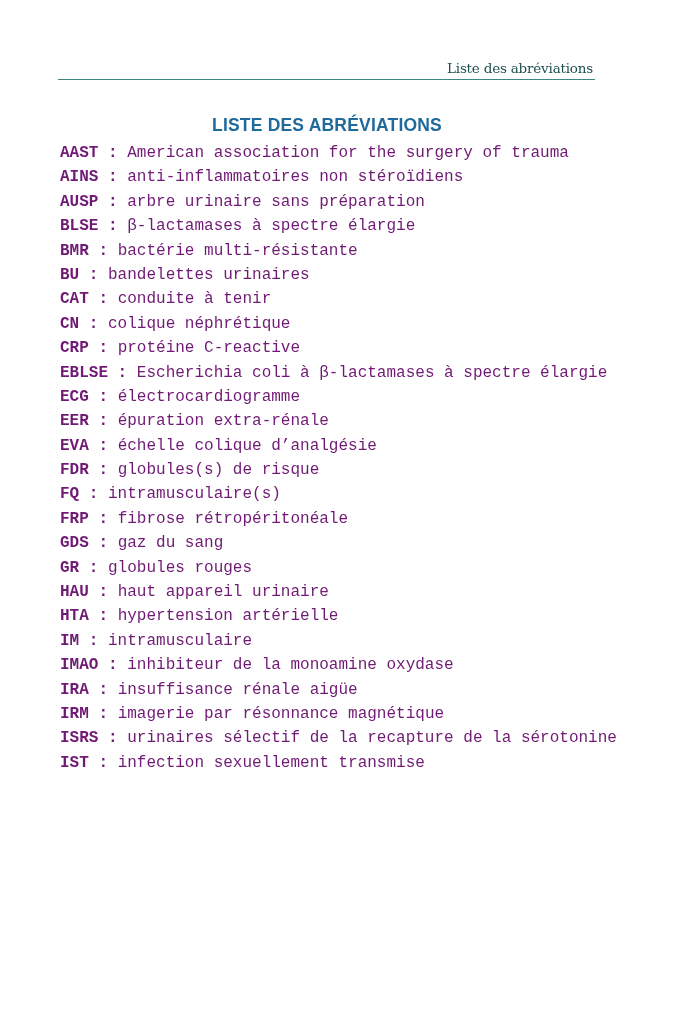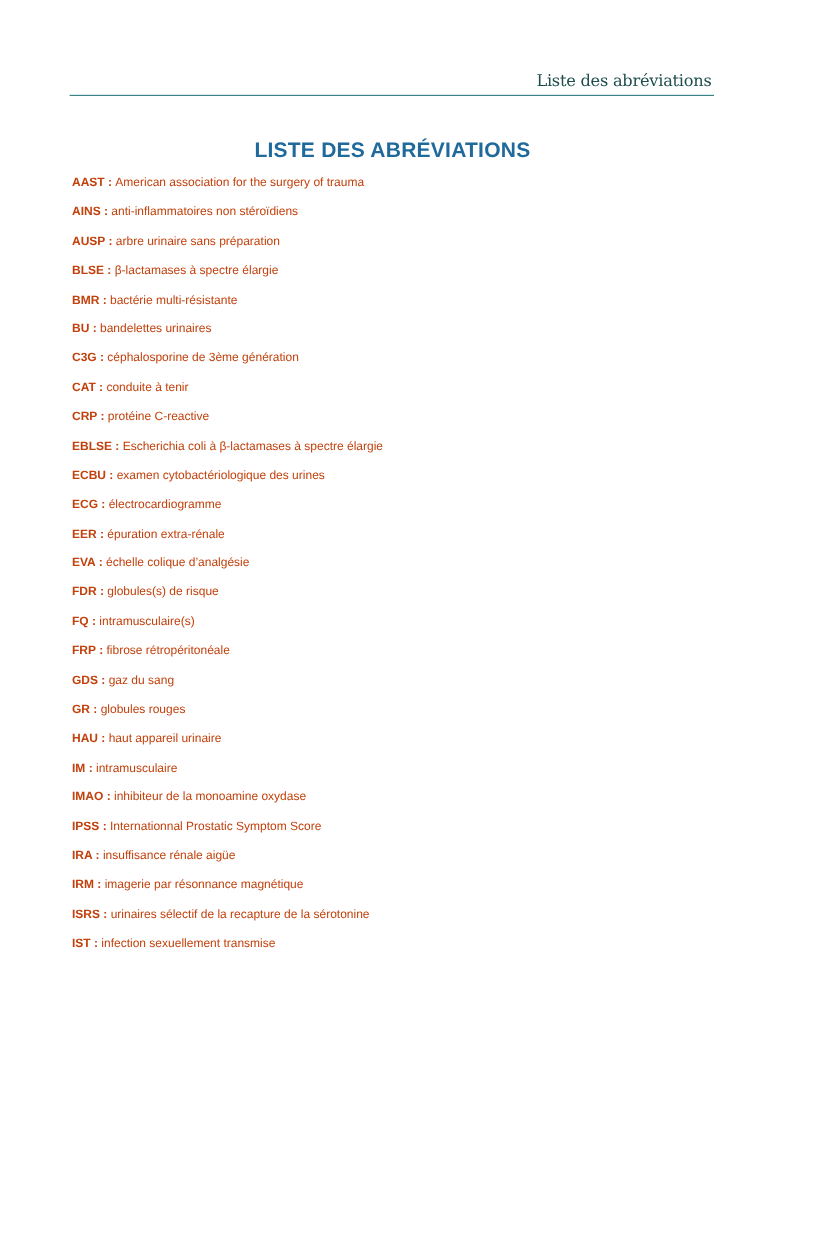--- a/index.html
+++ b/index.html
@@ -46,23 +46,23 @@
       position: absolute;
       left: 60px;
       top: 143px;
       margin: 0;
       padding: 0;
       list-style: none;
     }
     .abbr-item {
       height: 24.4px;
       line-height: 20px;
-      font-family: Liberation Sans, sans-serif;
-      font-size: 10px;
-      color: #c2410c;
+      font-family: Liberation Mono, monospace;
+      font-size: 16px;
+      color: #701a75;
       white-space: nowrap;
     }
     .abbr-term {
       font-weight: bold;
     }
   </style>
 </head>
 <body>
 
 <div class="running-header">
@@ -71,34 +71,33 @@
 
 <h1 class="page-title">LISTE DES ABRÉVIATIONS</h1>
 
 <ul class="abbr-list" id="abbr-list">
     <li class="abbr-item"><span class="abbr-term">AAST</span><span class="abbr-term" style="white-space: pre;"> : </span><span class="abbr-definition">American association for the surgery of trauma</span></li>
     <li class="abbr-item"><span class="abbr-term">AINS</span><span class="abbr-term" style="white-space: pre;"> : </span><span class="abbr-definition">anti-inflammatoires non stéroïdiens</span></li>
     <li class="abbr-item"><span class="abbr-term">AUSP</span><span class="abbr-term" style="white-space: pre;"> : </span><span class="abbr-definition">arbre urinaire sans préparation</span></li>
     <li class="abbr-item"><span class="abbr-term">BLSE</span><span class="abbr-term" style="white-space: pre;"> : </span><span class="abbr-definition">β-lactamases à spectre élargie</span></li>
     <li class="abbr-item"><span class="abbr-term">BMR</span><span class="abbr-term" style="white-space: pre;"> : </span><span class="abbr-definition">bactérie multi-résistante</span></li>
     <li class="abbr-item"><span class="abbr-term">BU</span><span class="abbr-term" style="white-space: pre;"> : </span><span class="abbr-definition">bandelettes urinaires</span></li>
-    <li class="abbr-item"><span class="abbr-term">C3G</span><span class="abbr-term" style="white-space: pre;"> : </span><span class="abbr-definition">céphalosporine de 3ème génération</span></li>
     <li class="abbr-item"><span class="abbr-term">CAT</span><span class="abbr-term" style="white-space: pre;"> : </span><span class="abbr-definition">conduite à tenir</span></li>
+    <li class="abbr-item"><span class="abbr-term">CN</span><span class="abbr-term" style="white-space: pre;"> : </span><span class="abbr-definition">colique néphrétique</span></li>
     <li class="abbr-item"><span class="abbr-term">CRP</span><span class="abbr-term" style="white-space: pre;"> : </span><span class="abbr-definition">protéine C-reactive</span></li>
     <li class="abbr-item"><span class="abbr-term">EBLSE</span><span class="abbr-term" style="white-space: pre;"> : </span><span class="abbr-definition">Escherichia coli à β-lactamases à spectre élargie</span></li>
-    <li class="abbr-item"><span class="abbr-term">ECBU</span><span class="abbr-term" style="white-space: pre;"> : </span><span class="abbr-definition">examen cytobactériologique des urines</span></li>
     <li class="abbr-item"><span class="abbr-term">ECG</span><span class="abbr-term" style="white-space: pre;"> : </span><span class="abbr-definition">électrocardiogramme</span></li>
     <li class="abbr-item"><span class="abbr-term">EER</span><span class="abbr-term" style="white-space: pre;"> : </span><span class="abbr-definition">épuration extra-rénale</span></li>
     <li class="abbr-item"><span class="abbr-term">EVA</span><span class="abbr-term" style="white-space: pre;"> : </span><span class="abbr-definition">échelle colique d’analgésie</span></li>
     <li class="abbr-item"><span class="abbr-term">FDR</span><span class="abbr-term" style="white-space: pre;"> : </span><span class="abbr-definition">globules(s) de risque</span></li>
     <li class="abbr-item"><span class="abbr-term">FQ</span><span class="abbr-term" style="white-space: pre;"> : </span><span class="abbr-definition">intramusculaire(s)</span></li>
     <li class="abbr-item"><span class="abbr-term">FRP</span><span class="abbr-term" style="white-space: pre;"> : </span><span class="abbr-definition">fibrose rétropéritonéale</span></li>
     <li class="abbr-item"><span class="abbr-term">GDS</span><span class="abbr-term" style="white-space: pre;"> : </span><span class="abbr-definition">gaz du sang</span></li>
     <li class="abbr-item"><span class="abbr-term">GR</span><span class="abbr-term" style="white-space: pre;"> : </span><span class="abbr-definition">globules rouges</span></li>
     <li class="abbr-item"><span class="abbr-term">HAU</span><span class="abbr-term" style="white-space: pre;"> : </span><span class="abbr-definition">haut appareil urinaire</span></li>
+    <li class="abbr-item"><span class="abbr-term">HTA</span><span class="abbr-term" style="white-space: pre;"> : </span><span class="abbr-definition">hypertension artérielle</span></li>
     <li class="abbr-item"><span class="abbr-term">IM</span><span class="abbr-term" style="white-space: pre;"> : </span><span class="abbr-definition">intramusculaire</span></li>
     <li class="abbr-item"><span class="abbr-term">IMAO</span><span class="abbr-term" style="white-space: pre;"> : </span><span class="abbr-definition">inhibiteur de la monoamine oxydase</span></li>
-    <li class="abbr-item"><span class="abbr-term">IPSS</span><span class="abbr-term" style="white-space: pre;"> : </span><span class="abbr-definition">Internationnal Prostatic Symptom Score</span></li>
     <li class="abbr-item"><span class="abbr-term">IRA</span><span class="abbr-term" style="white-space: pre;"> : </span><span class="abbr-definition">insuffisance rénale aigüe</span></li>
     <li class="abbr-item"><span class="abbr-term">IRM</span><span class="abbr-term" style="white-space: pre;"> : </span><span class="abbr-definition">imagerie par résonnance magnétique</span></li>
     <li class="abbr-item"><span class="abbr-term">ISRS</span><span class="abbr-term" style="white-space: pre;"> : </span><span class="abbr-definition">urinaires sélectif de la recapture de la sérotonine</span></li>
     <li class="abbr-item"><span class="abbr-term">IST</span><span class="abbr-term" style="white-space: pre;"> : </span><span class="abbr-definition">infection sexuellement transmise</span></li>
   </ul>
 
 </body></html>

